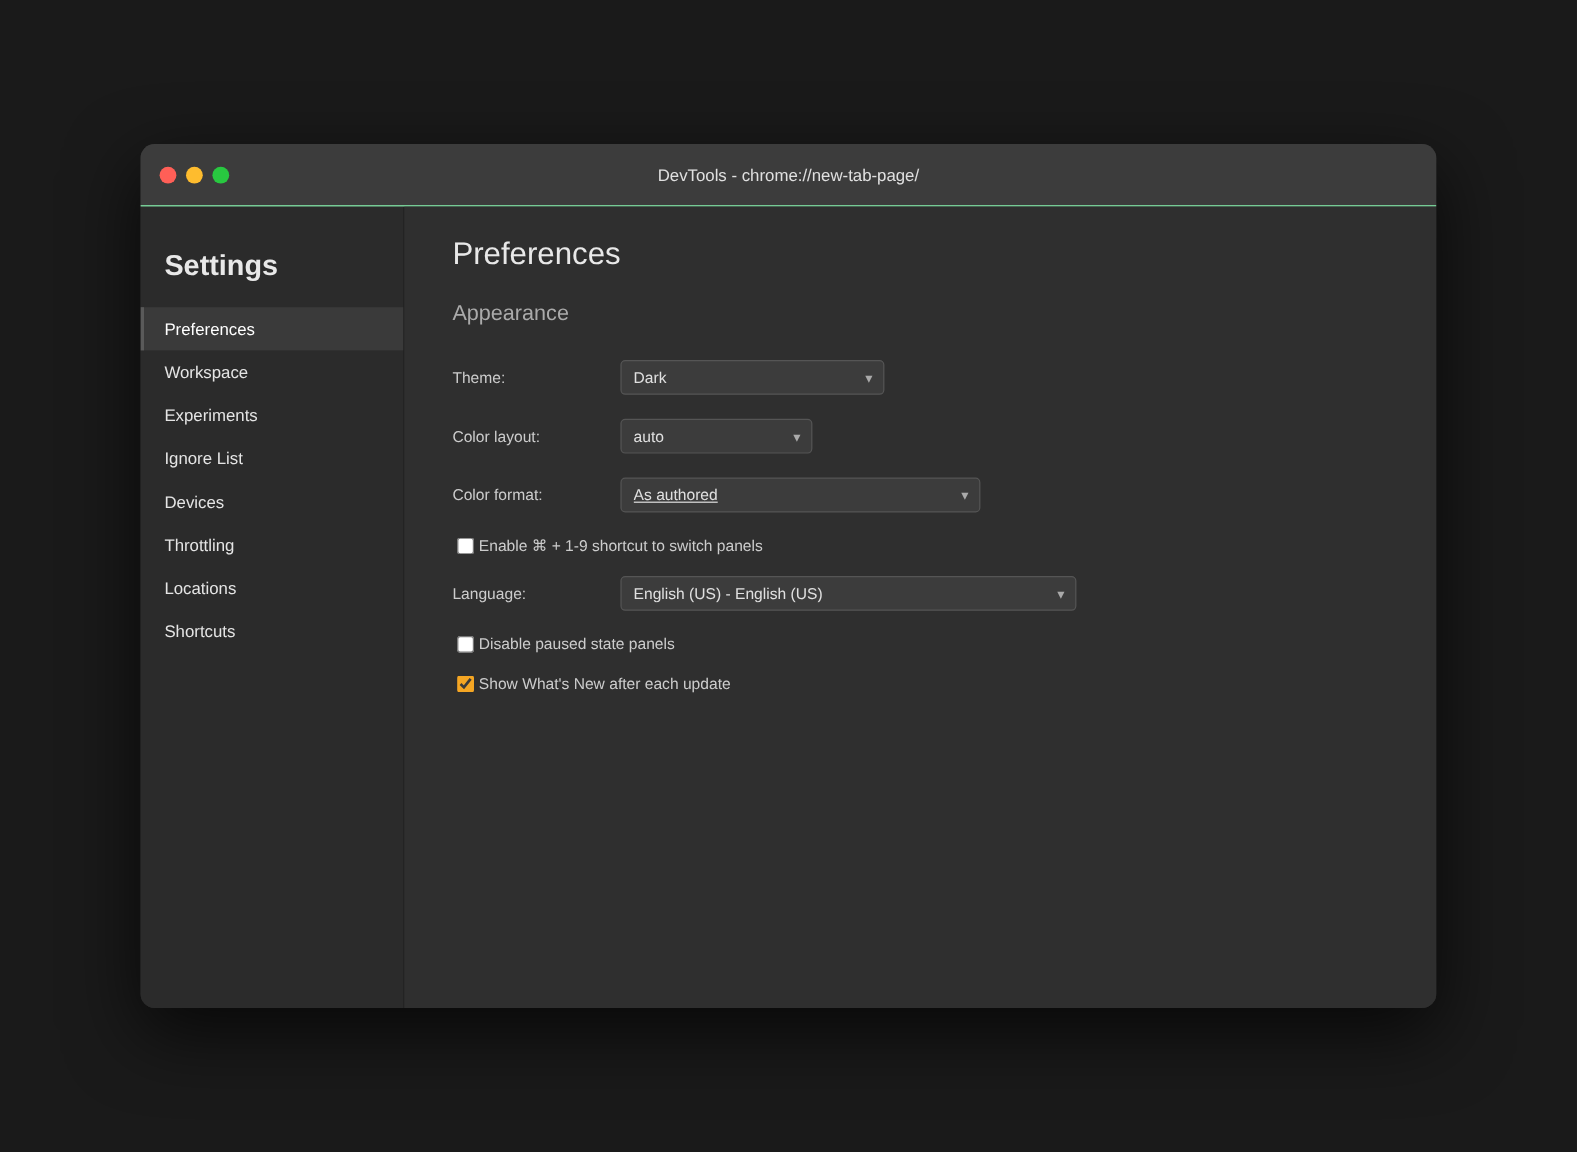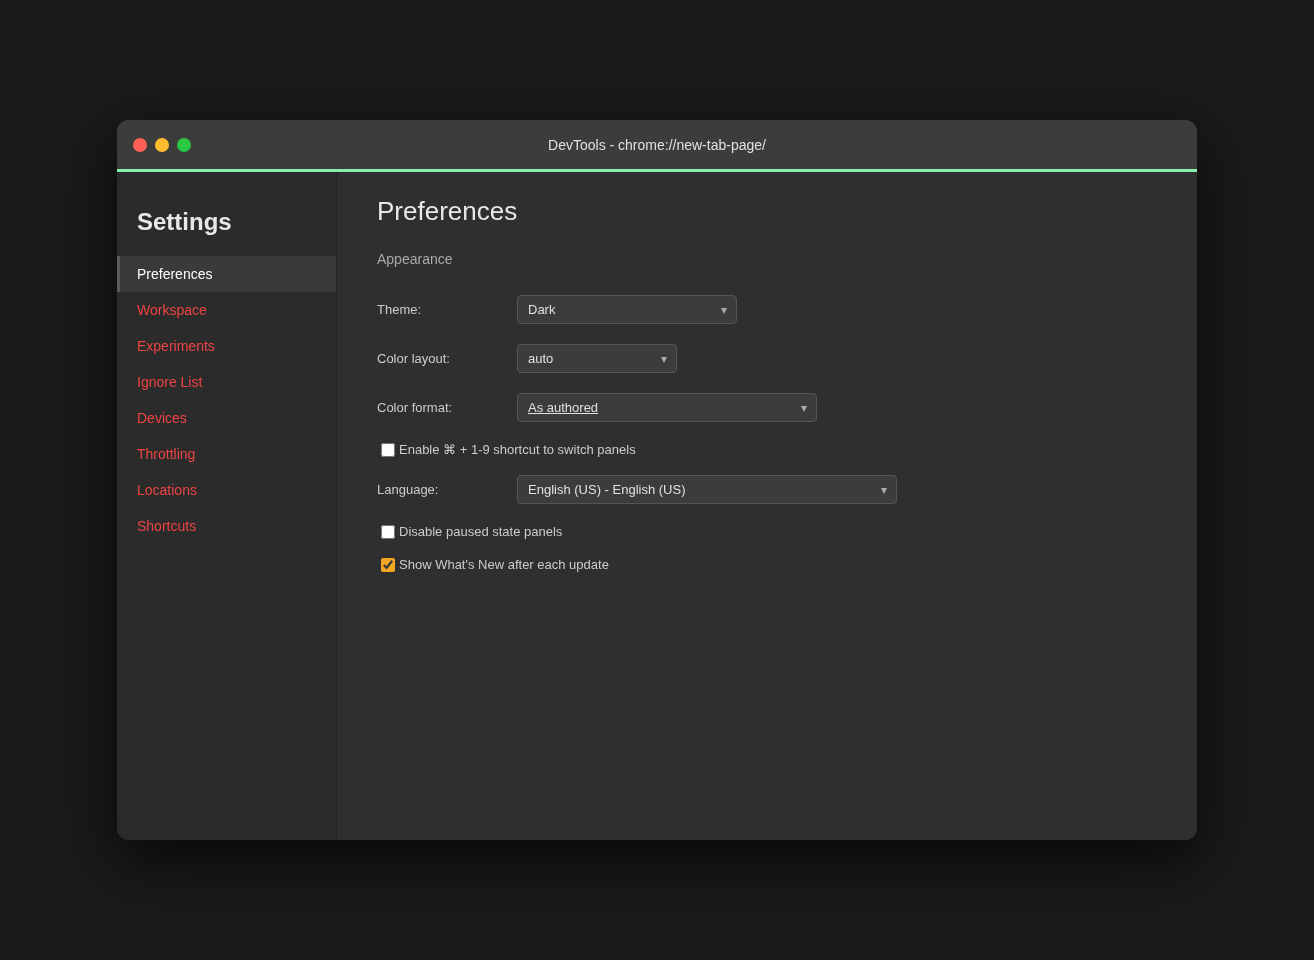--- a/index.html
+++ b/index.html
@@ -26,21 +26,21 @@
     }
 
     
     .titlebar {
       background: #3c3c3c;
       height: 52px;
       display: flex;
       align-items: center;
       padding: 0 16px;
       flex-shrink: 0;
-      border-bottom: 3px solid #86efac;
+      border-bottom: 1px solid #86efac;
       position: relative;
     }
 
     .traffic-lights {
       display: flex;
       gap: 8px;
       align-items: center;
     }
 
     .traffic-light {
@@ -81,21 +81,21 @@
 
     .sidebar-title {
       color: #e8e8e8;
       font-size: 24px;
       font-weight: 600;
       padding: 0 20px 20px 20px;
     }
 
     .sidebar-item {
       padding: 10px 20px;
-      color: #ef4444;
+      color: #e5e5e5;
       font-size: 14px;
       cursor: pointer;
       position: relative;
     }
     .sidebar-item.active {
       color: #ffffff;
       background: #3a3a3a;
     }
     .sidebar-item.active::before {
       content: '';
@@ -130,21 +130,21 @@
 
     .content-title {
       color: #e8e8e8;
       font-size: 26px;
       font-weight: 500;
       margin-bottom: 24px;
     }
 
     .section-title {
       color: #aaa;
-      font-size: 14px;
+      font-size: 18px;
       font-weight: 400;
       margin-bottom: 20px;
       padding-bottom: 8px;
     }
 
     .setting-row {
       display: flex;
       align-items: center;
       margin-bottom: 20px;
     }

